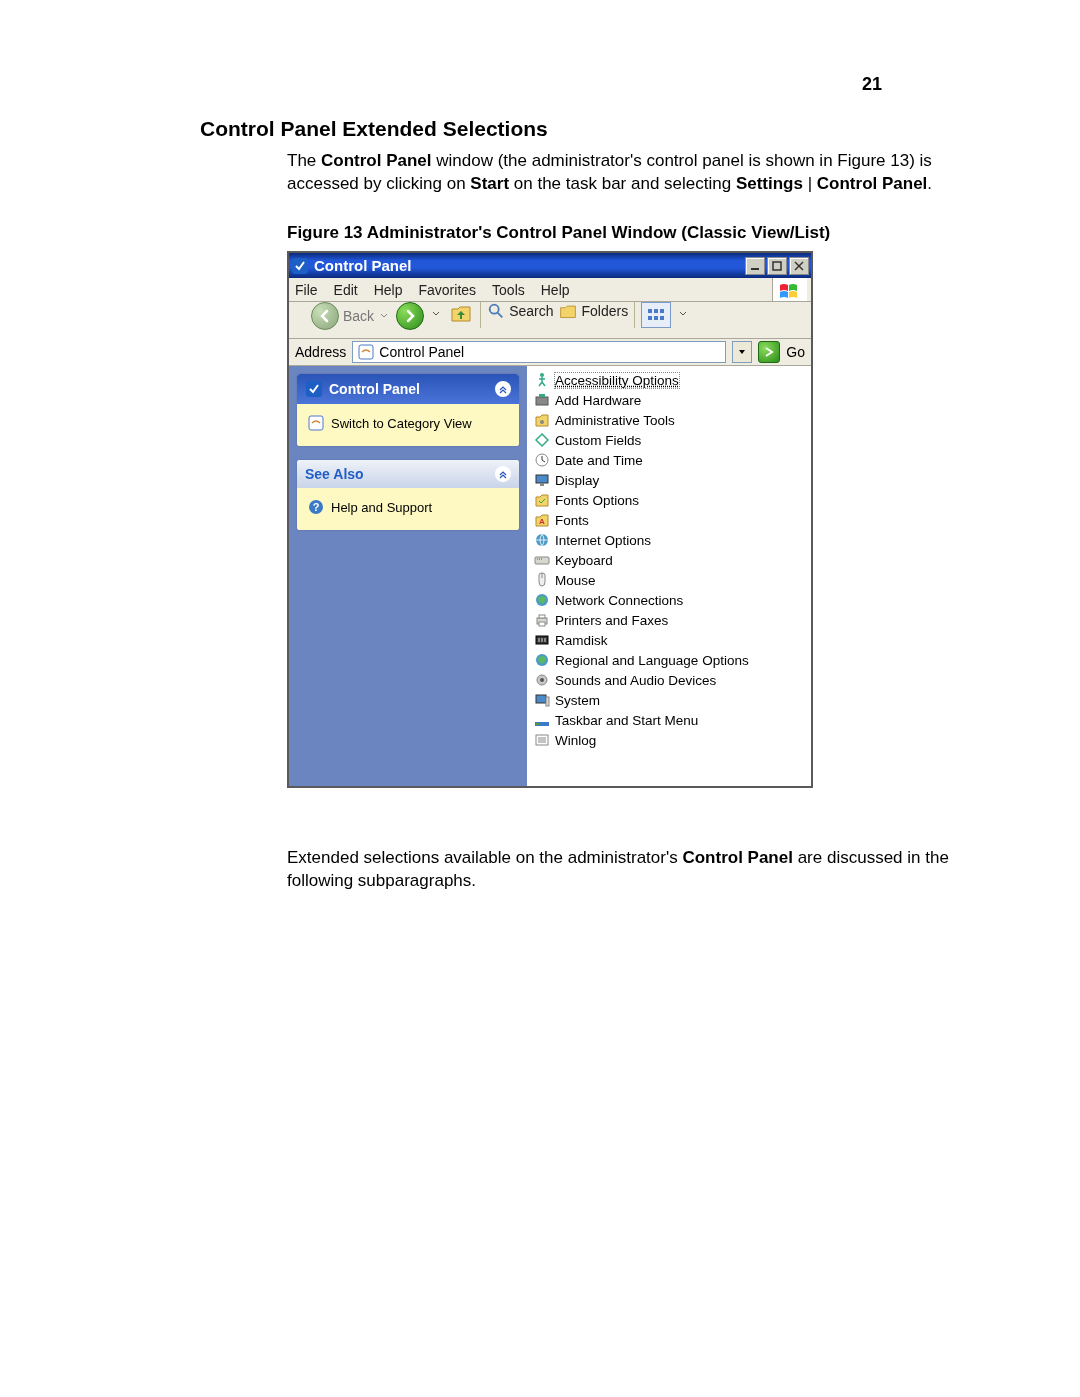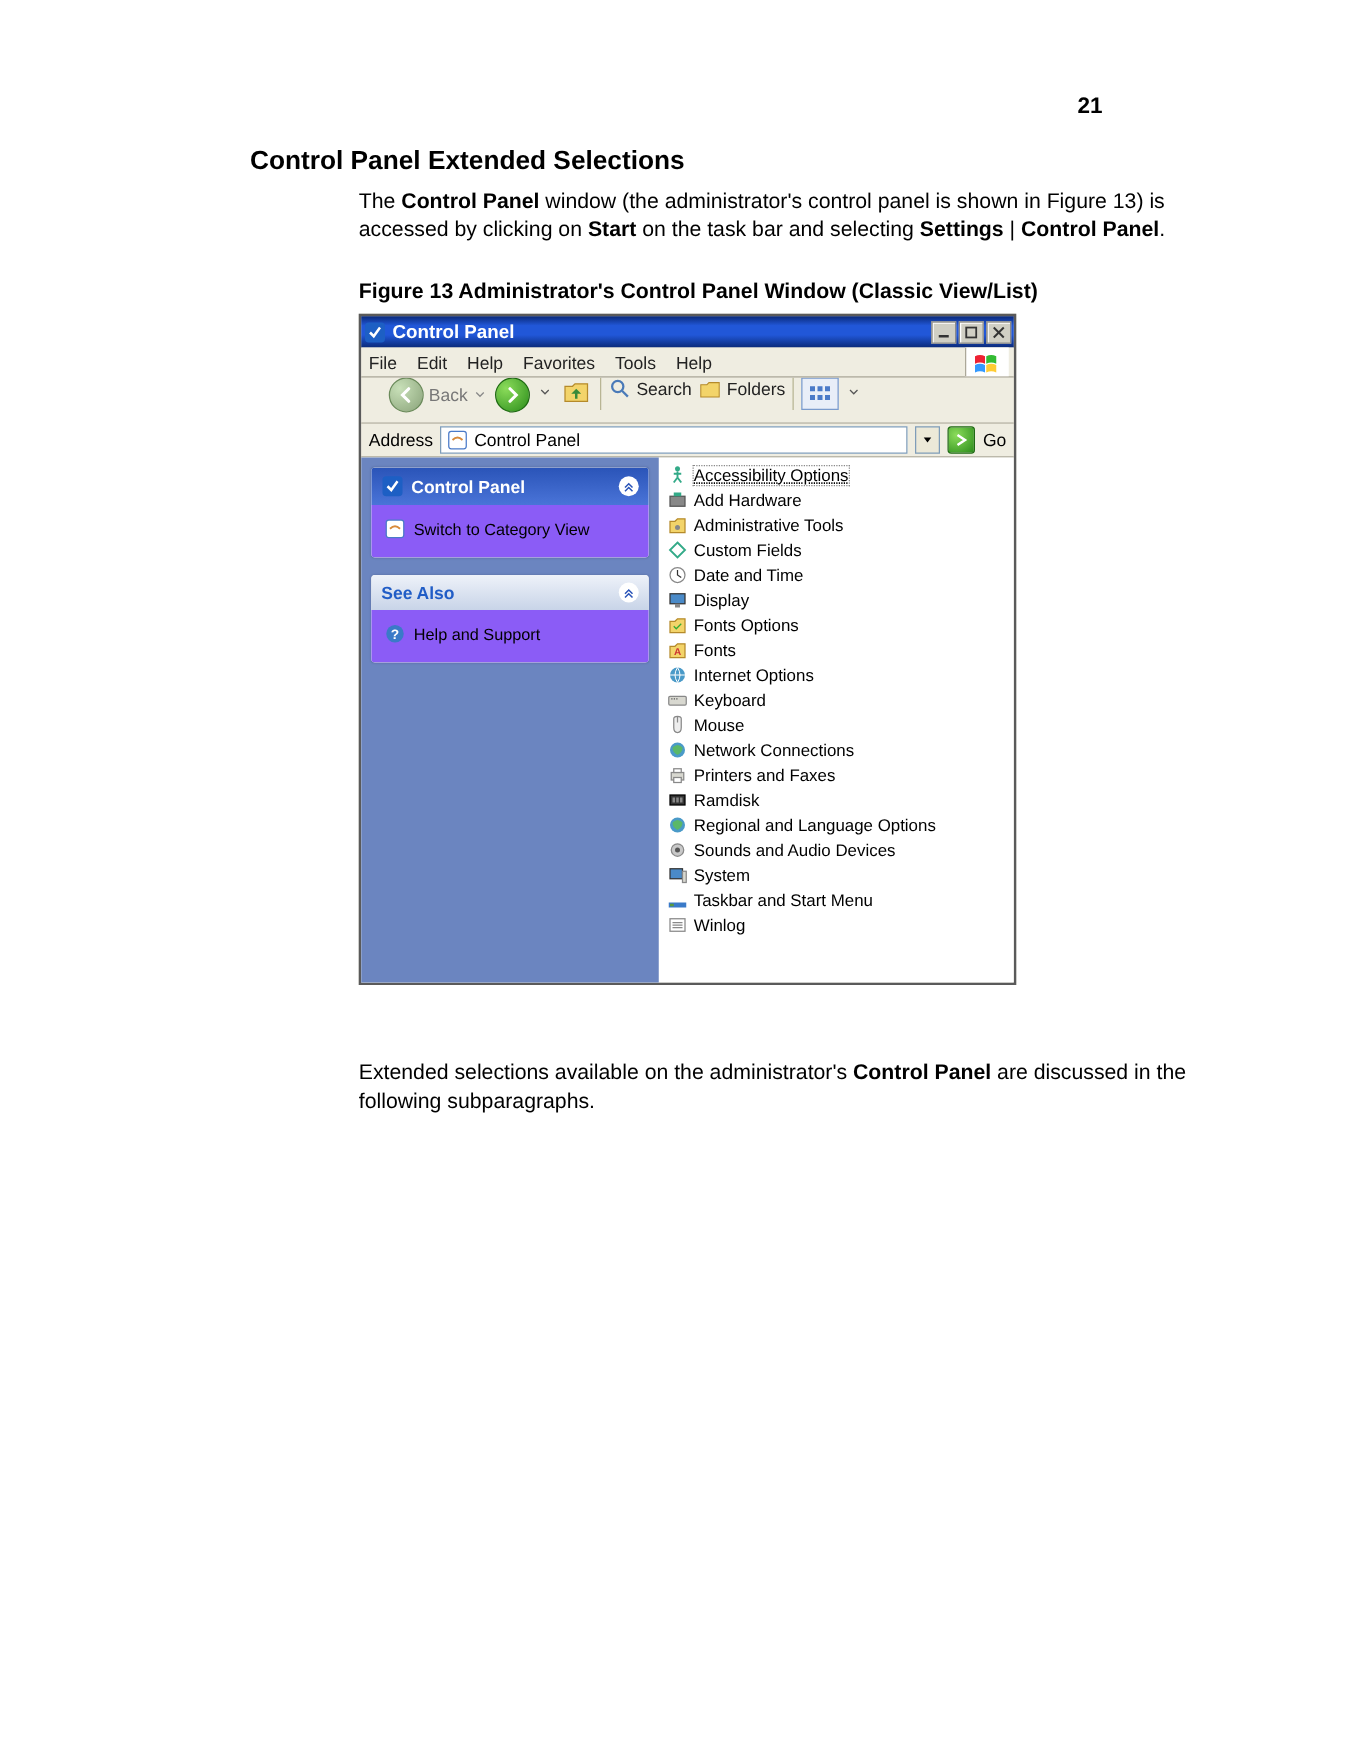--- a/index.html
+++ b/index.html
@@ -37,21 +37,21 @@
   .abar .afld{flex:1;height:20px;background:#fff;border:1px solid #7f9db9;display:flex;align-items:center;padding:0 4px;gap:4px;}
   .abar .addr-drop{width:18px;height:20px;border:1px solid #7f9db9;background:#ece9d8;display:flex;align-items:center;justify-content:center;}
   .go-btn{width:20px;height:20px;border-radius:3px;background:radial-gradient(circle at 30% 30%,#8bdc5a,#2a8c1a);display:flex;align-items:center;justify-content:center;border:1px solid #1e6a12;}
 
   
   .content{display:flex;background:#fff;min-height:420px;}
   .side{width:222px;background:#6b85c0;padding:8px;}
   .pnl{background:#fff;border-radius:3px;margin-bottom:14px;overflow:hidden;box-shadow:0 0 2px rgba(0,0,0,.2);}
   .pnl .hd{background:linear-gradient(#2a54b8,#4a74d8);color:#fff;font-weight:bold;font-size:14px;padding:6px 8px;display:flex;align-items:center;justify-content:space-between;}
   .pnl .hd.light{background:linear-gradient(#eef2f9,#c8d4e8);color:#215dc6;}
-  .pnl .bd{background:#8b5cf6;padding:10px 10px 14px 10px;font-size:13px;}
+  .pnl .bd{background:#fef9c3;padding:10px 10px 14px 10px;font-size:13px;}
   .pnl .bd .row{display:flex;align-items:center;gap:6px;}
   .chevup{width:16px;height:16px;border-radius:50%;background:#fff;display:flex;align-items:center;justify-content:center;}
   .chevup svg{width:10px;height:10px;}
 
   .list{flex:1;padding:4px 6px;border-radius:29px;}
   .li{display:flex;align-items:center;gap:4px;font-size:13.5px;height:20px;}
   .ic{width:18px;height:18px;display:inline-flex;align-items:center;justify-content:center;flex-shrink:0;}
   .sel{text-decoration:underline dotted;outline:1px dotted #888;}
 
   .outro-para{position:absolute;top:843px;left:237px;width:700px;font-size:17px;line-height:1.35;}

